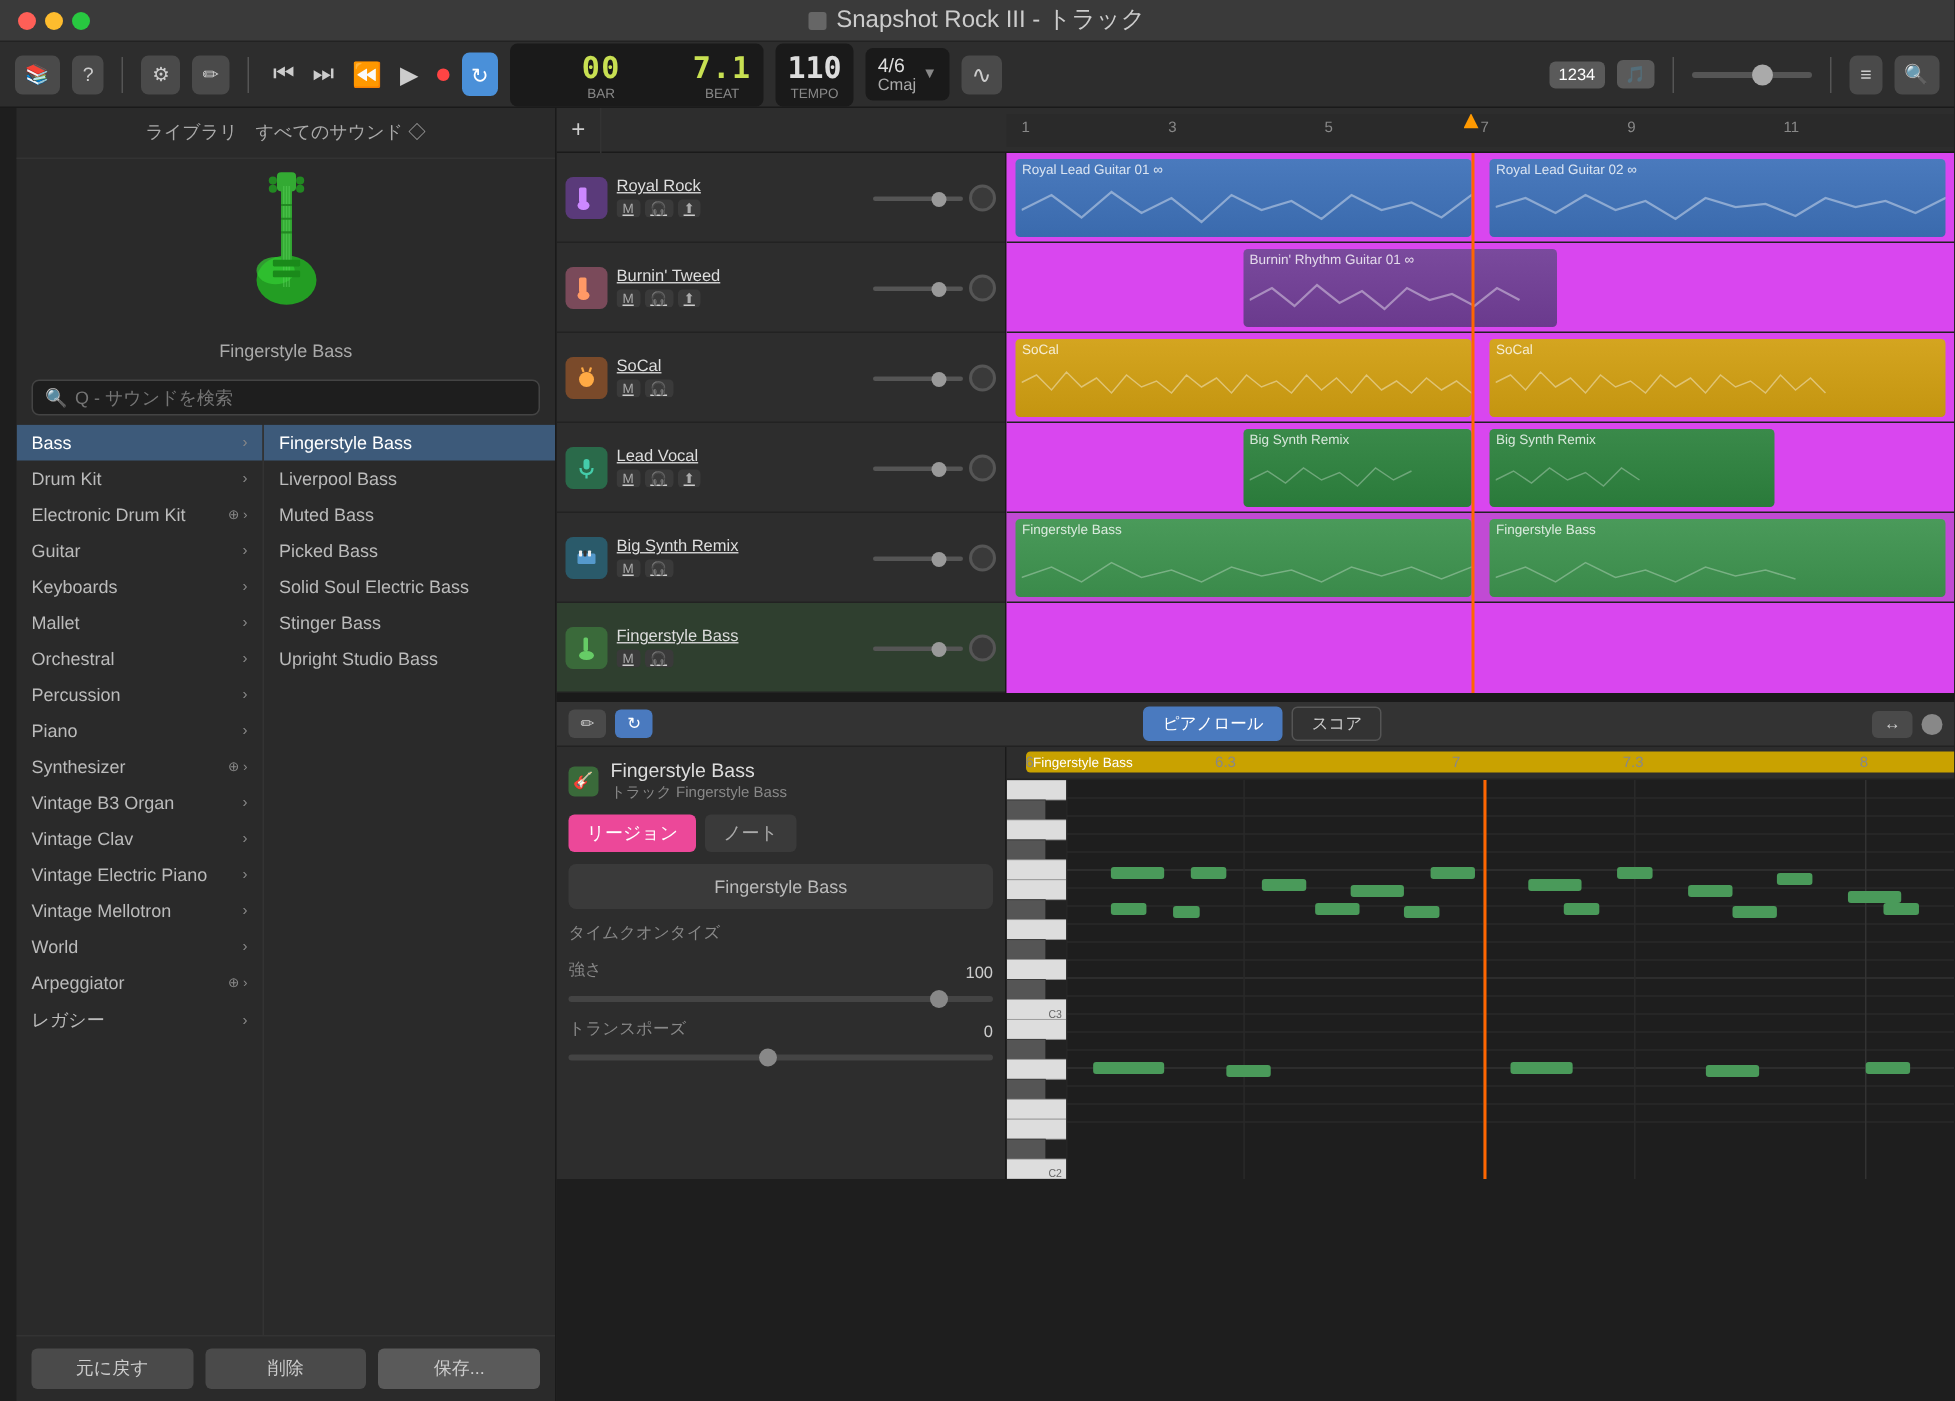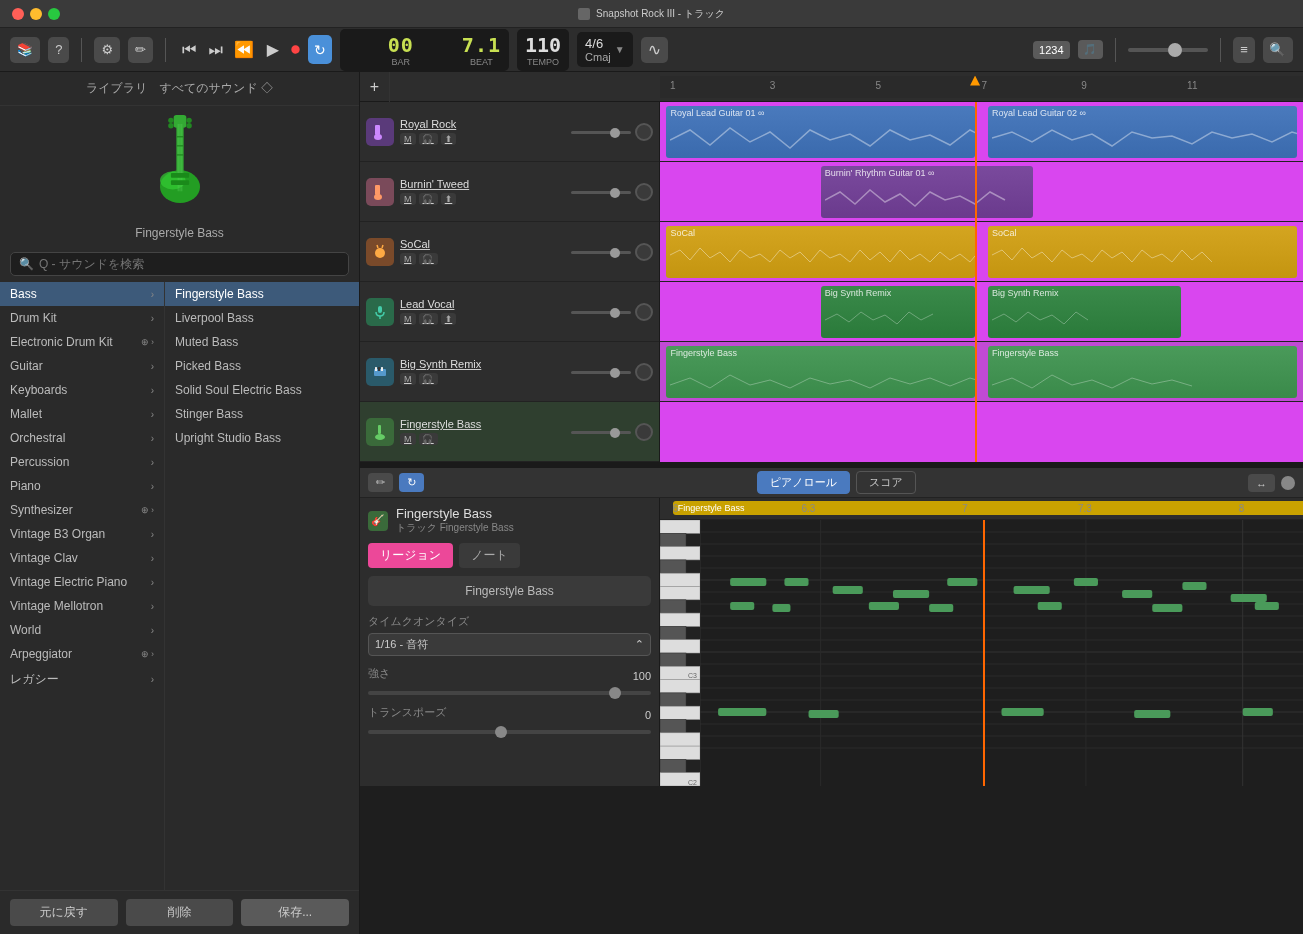--- a/index.html
+++ b/index.html
@@ -5,21 +5,21 @@
     * { box-sizing: border-box; margin: 0; padding: 0; }
     body { background: #1e1e1e; font-family: -apple-system, BlinkMacSystemFont, 'Helvetica Neue', sans-serif; color: #ccc; width: 1303px; height: 934px; overflow: hidden; }
 
     
     .title-bar { background: #3a3a3a; height: 28px; display: flex; align-items: center; justify-content: center; position: relative; border-bottom: 1px solid #222; }
     .traffic-lights { position: absolute; left: 12px; display: flex; gap: 6px; }
     .tl { width: 12px; height: 12px; border-radius: 50%; }
     .tl-red { background: #ff5f57; }
     .tl-yellow { background: #febc2e; }
     .tl-green { background: #28c840; }
-    .title-bar-text { font-size: 10px; color: #ccc; display: flex; align-items: center; gap: 6px; }
+    .title-bar-text { font-size: 16px; color: #ccc; display: flex; align-items: center; gap: 6px; }
     .title-bar-icon { width: 12px; height: 12px; background: #666; border-radius: 2px; display: inline-block; }
 
     
     .toolbar { background: #2d2d2d; height: 44px; display: flex; align-items: center; padding: 0 10px; gap: 8px; border-bottom: 1px solid #1a1a1a; }
     .toolbar-btn { background: #4a4a4a; border: none; border-radius: 5px; color: #ccc; cursor: pointer; padding: 4px 7px; font-size: 13px; height: 26px; display: flex; align-items: center; justify-content: center; }
     .toolbar-sep { width: 1px; height: 24px; background: #555; margin: 0 4px; }
     .transport-btns { display: flex; gap: 4px; }
     .transport-btn { background: none; border: none; color: #ccc; cursor: pointer; font-size: 16px; padding: 4px; }
     .record-btn { color: #ff4444; font-size: 18px; }
     .loop-btn { background: #4a90d9; border-radius: 5px; color: white; padding: 3px 6px; font-size: 14px; border: none; cursor: pointer; }
@@ -30,21 +30,21 @@
     .tempo-display { background: #1a1a1a; border-radius: 5px; padding: 4px 8px; display: flex; flex-direction: column; align-items: center; }
     .tempo-val { font-size: 20px; color: #ddd; font-weight: bold; font-family: monospace; }
     .time-sig { background: #1a1a1a; border-radius: 5px; padding: 4px 8px; display: flex; align-items: center; gap: 4px; }
     .time-sig-val { font-size: 13px; color: #ddd; }
     .master-btn { background: #5a5a5a; border-radius: 4px; padding: 3px 6px; font-size: 11px; color: #fff; border: none; cursor: pointer; }
     .toolbar-right { margin-left: auto; display: flex; align-items: center; gap: 8px; }
     .slider-track { width: 80px; height: 4px; background: #555; border-radius: 2px; position: relative; }
     .slider-thumb { width: 14px; height: 14px; background: #aaa; border-radius: 50%; position: absolute; top: -5px; left: 40px; }
 
     
-    .main { display: flex; height: calc(934px - 72px); }
+    .main { display: flex; height: calc(934px - 72px); padding-left: 11px; }
 
     
     .left-panel { width: 360px; background: #2a2a2a; display: flex; flex-direction: column; border-right: 1px solid #1a1a1a; }
     .library-header { padding: 8px 10px; text-align: center; font-size: 12px; color: #aaa; border-bottom: 1px solid #333; }
     .guitar-img { text-align: center; padding: 8px; }
     .guitar-svg { width: 80px; height: 100px; }
     .instrument-name { text-align: center; font-size: 12px; color: #aaa; padding-bottom: 6px; }
     .search-box { margin: 6px 10px; background: #1e1e1e; border-radius: 5px; padding: 4px 8px; display: flex; align-items: center; gap: 5px; border: 1px solid #444; }
     .search-input { background: none; border: none; color: #22c55e; font-size: 12px; outline: none; width: 100%; }
     .search-icon { color: #888; font-size: 12px; }
@@ -623,24 +623,20 @@
 
           <div class="editor-tabs">
             <button class="ed-tab active">リージョン</button>
             <button class="ed-tab inactive">ノート</button>
           </div>
 
           <div class="sound-preset">Fingerstyle Bass</div>
 
           <div class="param-section">
             <div class="param-label">タイムクオンタイズ</div>
-            <div class="param-select">
-              <span>1/16 - 音符</span>
-              <span>⌃</span>
-            </div>
           </div>
 
           <div class="param-section">
             <div class="param-row">
               <span class="param-label">強さ</span>
               <span class="param-val">100</span>
             </div>
             <div class="param-slider">
               <div class="p-thumb" style="left: 85%;"></div>
             </div>

